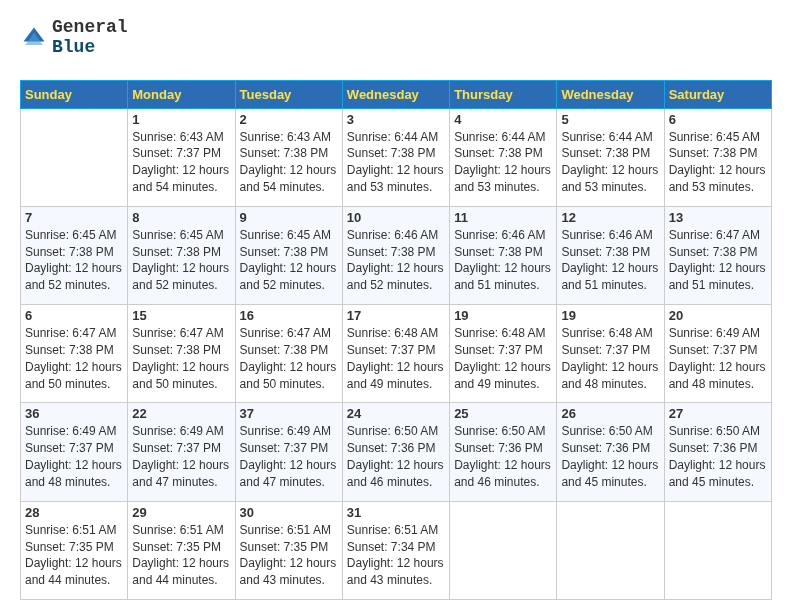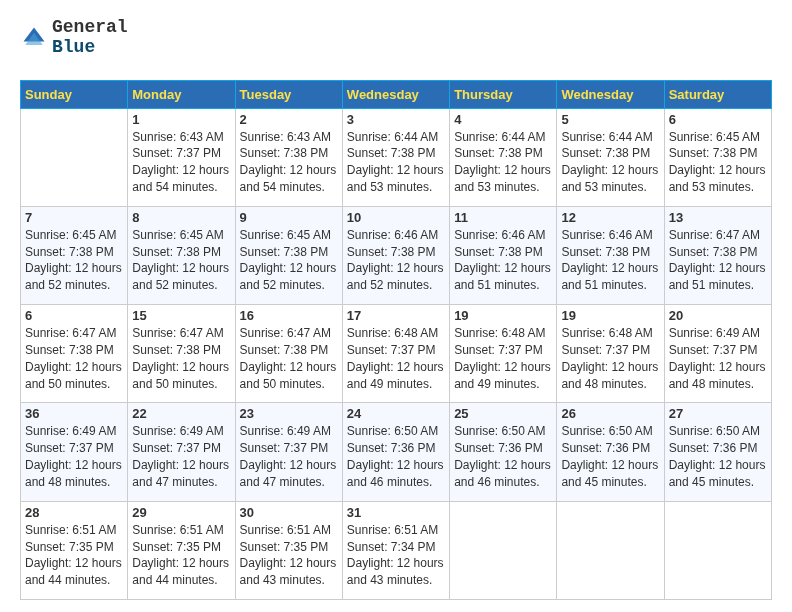--- a/index.html
+++ b/index.html
@@ -233,21 +233,21 @@
         <tr>
           <td>
             <span class="day-num">36</span>
             <div class="day-info">Sunrise: 6:49 AM<br>Sunset: 7:37 PM<br>Daylight: 12 hours and 48 minutes.</div>
           </td>
           <td>
             <span class="day-num">22</span>
             <div class="day-info">Sunrise: 6:49 AM<br>Sunset: 7:37 PM<br>Daylight: 12 hours and 47 minutes.</div>
           </td>
           <td>
-            <span class="day-num">23</span>
+            <span class="day-num">37</span>
             <div class="day-info">Sunrise: 6:49 AM<br>Sunset: 7:37 PM<br>Daylight: 12 hours and 47 minutes.</div>
           </td>
           <td>
             <span class="day-num">24</span>
             <div class="day-info">Sunrise: 6:50 AM<br>Sunset: 7:36 PM<br>Daylight: 12 hours and 46 minutes.</div>
           </td>
           <td>
             <span class="day-num">25</span>
             <div class="day-info">Sunrise: 6:50 AM<br>Sunset: 7:36 PM<br>Daylight: 12 hours and 46 minutes.</div>
           </td>

